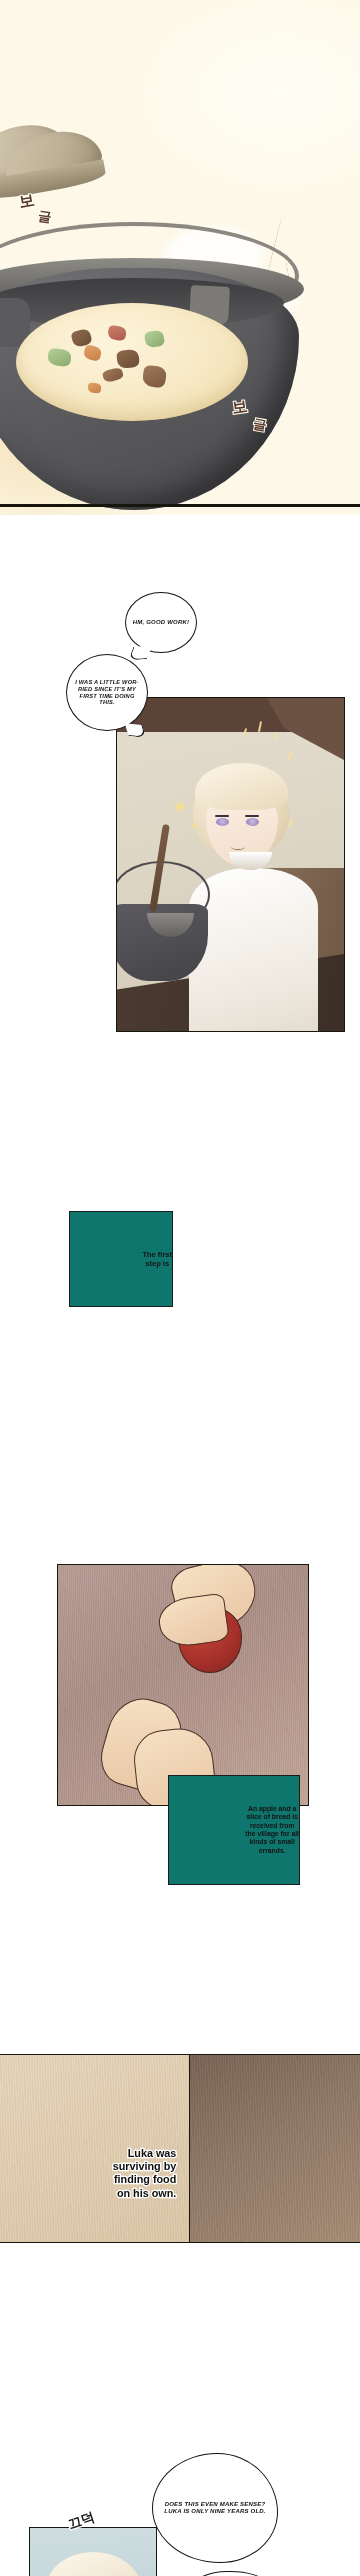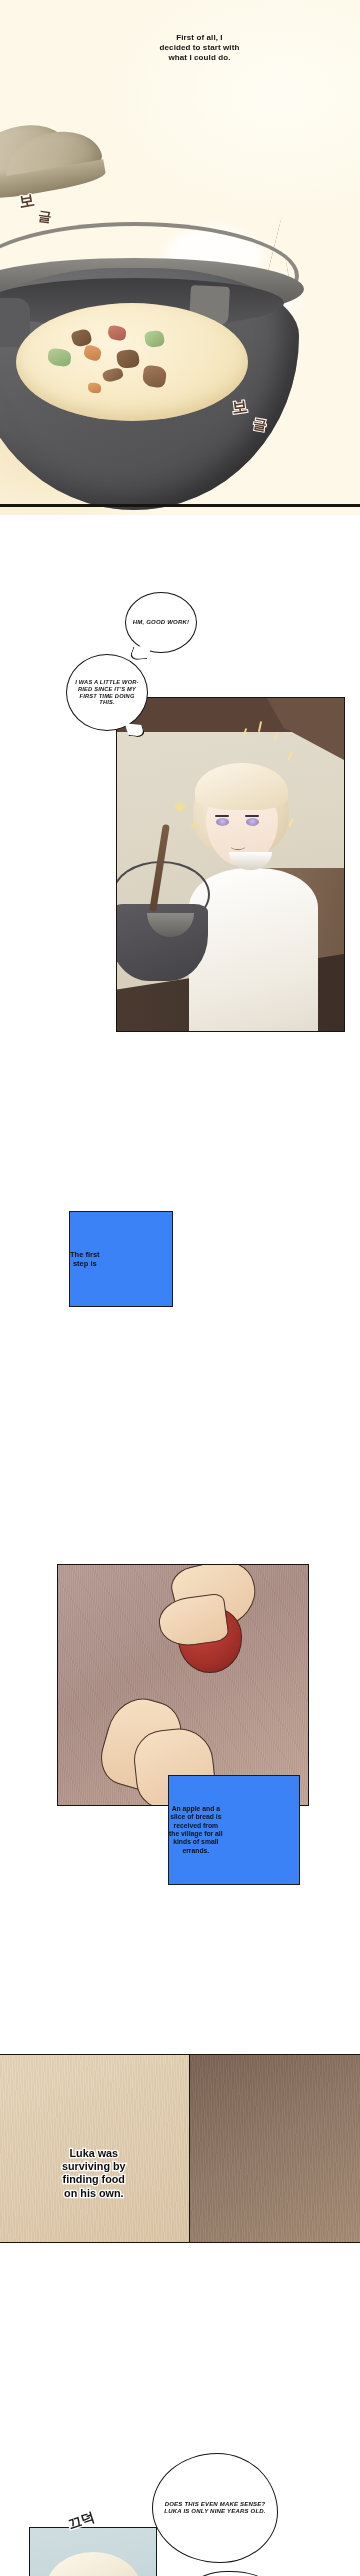--- a/index.html
+++ b/index.html
@@ -203,22 +203,22 @@
       background:linear-gradient(160deg,#5d5b60,#434247);border-radius:14% 14% 40% 40%/10% 10% 60% 60%;}
   #taste-pothandle{position:absolute;left:-5.2px;top:163px;width:98px;height:67px;
       border:2.6px solid #4c4a4e;border-bottom-color:transparent;border-radius:50%;box-sizing:border-box;}
   .sparkle{position:absolute;color:#f5e08a;font-size:14.4px;line-height:1;text-shadow:0 0 4.1px rgba(250,230,150,.9);}
   #spk1{left:56px;top:101px;font-size:16.5px;}
   #spk2{left:73px;top:124px;font-size:8.8px;}
   .ray{position:absolute;width:1.5px;height:8.2px;background:rgba(248,226,150,.9);border-radius:1px;}
 
   
   .capbox{
-    position:absolute;background:#3b82f6;border:1.3px solid #1b1b1b;
-    display:flex;align-items:center;justify-content:flex-start;
+    position:absolute;background:#0f766e;border:1.3px solid #1b1b1b;
+    display:flex;align-items:center;justify-content:flex-end;
     text-align:center;color:#131313;font-weight:700;line-height:1.25;
     box-sizing:border-box;z-index:4;
   }
   #cap-first{left:69px;top:1211px;width:104px;height:96px;font-size:7.5px;}
   #cap-improve{left:167px;top:1267px;width:130px;height:102px;font-size:7.5px;z-index:3;}
 
   
   #panel-apple{
     left:57px;top:1564px;width:252px;height:242px;
     background:
@@ -256,21 +256,21 @@
   }
   #luka-right{
     position:absolute;left:189px;top:0;width:172px;height:100%;
     background:
       repeating-linear-gradient(88deg, rgba(255,255,255,.04) 0 1px, rgba(60,45,35,.06) 1px 2.6px),
       linear-gradient(150deg,#7a6354 0%,#917a68 48%,#a78d76 100%);
     border-left:1.3px solid #17170f;box-sizing:border-box;
   }
   #luka-caption{
     position:absolute;left:11.3px;top:92px;width:165px;
-    color:#0d0d0d;font-weight:800;font-size:10.8px;line-height:1.22;text-align:center;
+    color:#0d0d0d;font-weight:800;font-size:10.8px;line-height:1.22;text-align:right;
     -webkit-text-stroke:2.6px #ffffff;paint-order:stroke fill;
   }
 
   
   #panel-final{
     left:29px;top:2527px;width:128px;height:223px;
     background:linear-gradient(175deg,#cfdde0 0%,#bfd2d6 46%,#dfe8e6 100%);
     border:1.5px solid #17170f;box-sizing:border-box;
   }
   #f-hair{position:absolute;left:14.4px;top:25px;width:96px;height:103px;
@@ -332,21 +332,20 @@
       <div class="chunk c-brn2" style="left:127px;top:63px;width:23px;height:20.6px;transform:rotate(8deg);"></div>
       <div class="chunk c-brn2" style="left:87px;top:66px;width:19.6px;height:12.4px;transform:rotate(-16deg);"></div>
       <div class="chunk c-org" style="left:72px;top:80px;width:13.4px;height:10.3px;transform:rotate(4deg);"></div>
     </div>
 
     <div class="sfx" id="sfx-1">보</div>
     <div class="sfx" id="sfx-2">글</div>
     <div class="sfx" id="sfx-3">보</div>
     <div class="sfx" id="sfx-4">글</div>
 
-    <div class="narr-free" id="narr-firstofall">First of all, I<br>decided to start with<br>what I could do.</div>
 
     <div id="panel1-edge"></div>
   </div>
 
   <div class="panel bordered" id="panel-taste">
     <div class="wallband"></div>
     <div class="wallband2"></div>
     <div class="shelfwood">
       <div class="bottle" style="left:14.4px;top:44px;"></div>
       <div class="bottle" style="left:36px;top:45px;"></div>

